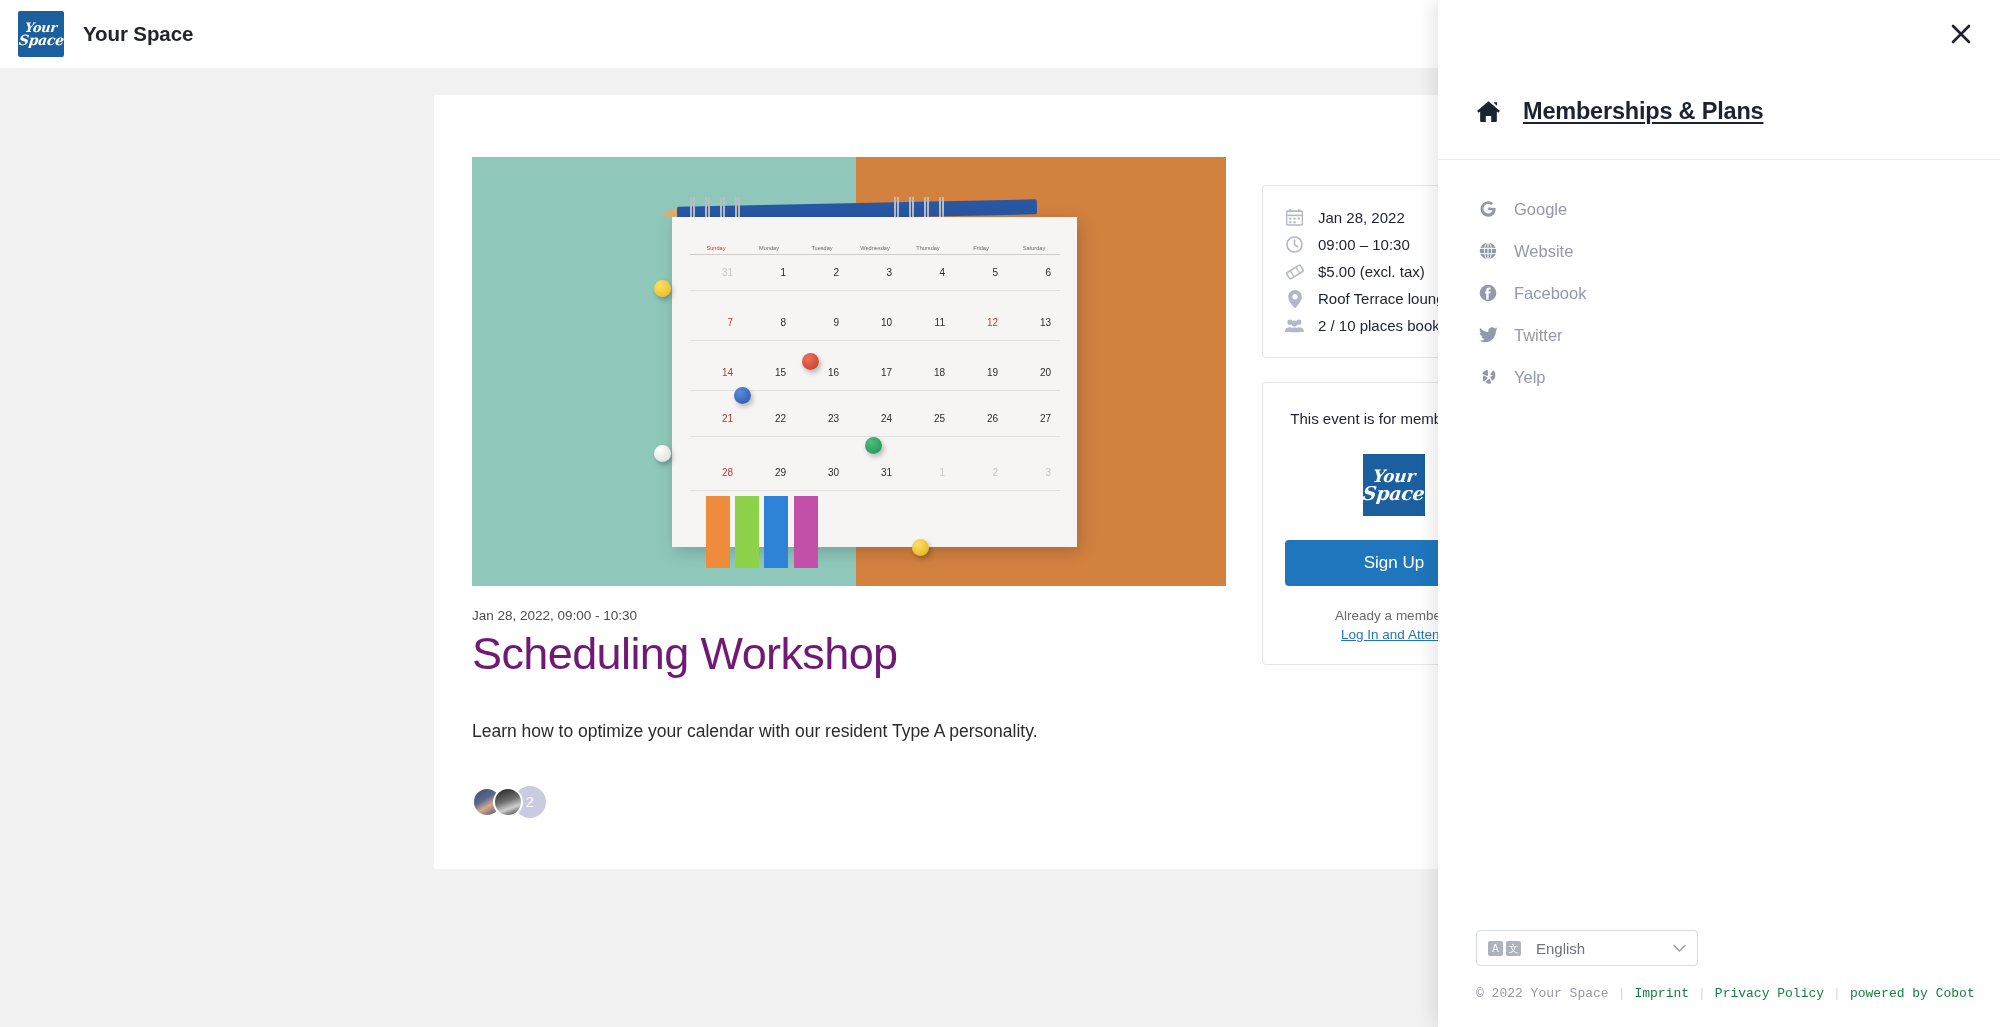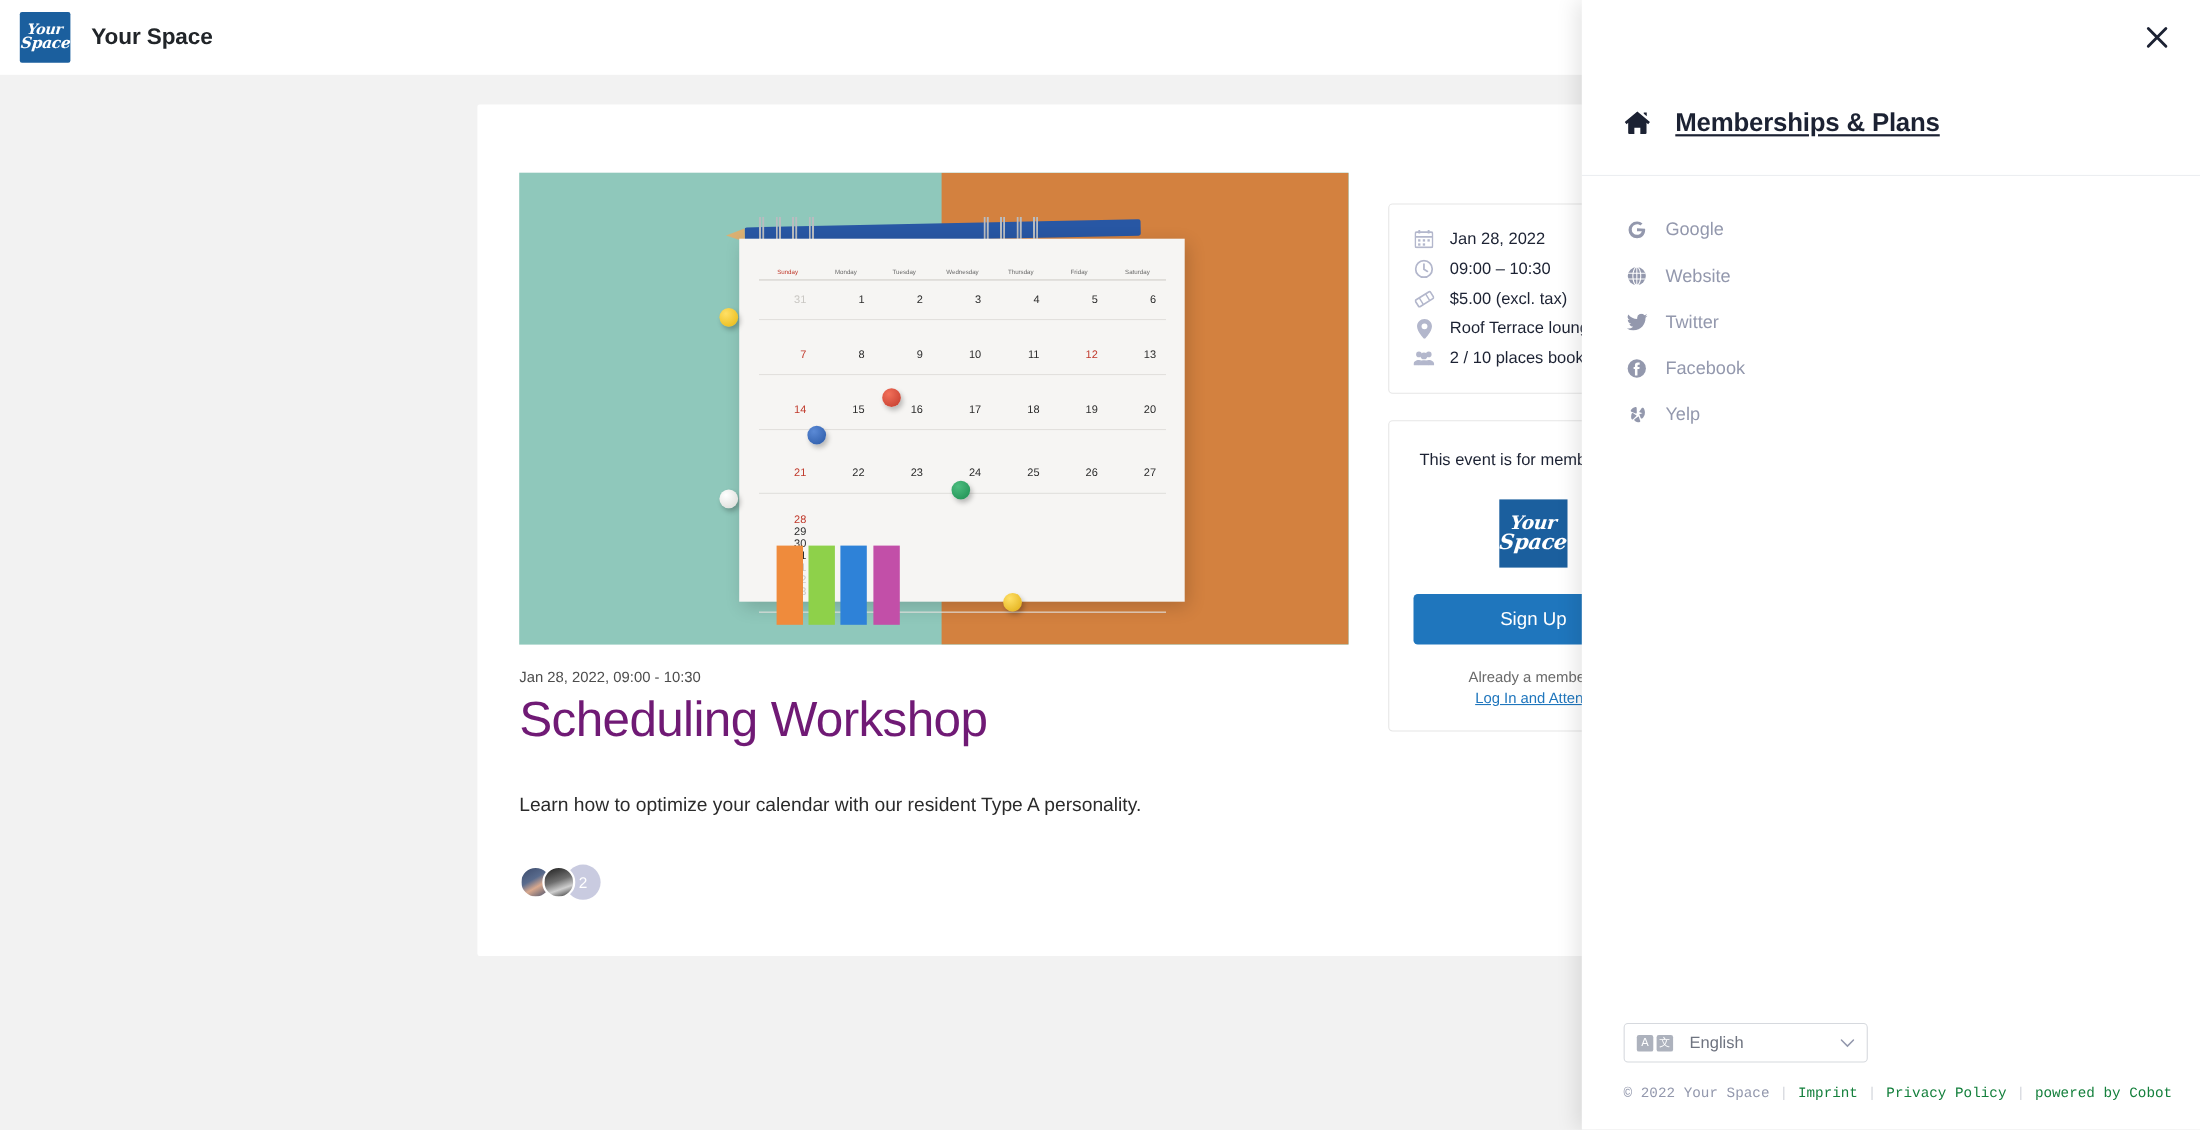--- a/index.html
+++ b/index.html
@@ -438,30 +438,30 @@
                 </div>
                 <div class="cal-row" style="top: 150px;">
                   <s class="red">14</s>
                   <s>15</s>
                   <s>16</s>
                   <s>17</s>
                   <s>18</s>
                   <s>19</s>
                   <s>20</s>
                 </div>
-                <div class="cal-row" style="top: 208px;">
+                <div class="cal-row" style="top: 196px;">
                   <s class="red">21</s>
                   <s>22</s>
                   <s>23</s>
                   <s>24</s>
                   <s>25</s>
                   <s>26</s>
                   <s>27</s>
                 </div>
-                <div class="cal-row" style="top: 250px; flex-direction: column;">
+                <div class="cal-row" style="top: 250px;">
                   <s class="red">28</s>
                   <s>29</s>
                   <s>30</s>
                   <s>31</s>
                   <s class="mut">1</s>
                   <s class="mut">2</s>
                   <s class="mut">3</s>
                 </div>
               </div>
           </div>
@@ -598,34 +598,34 @@
               <g stroke="#fff" stroke-width="0.95" fill="none">
                 <ellipse cx="9" cy="9" rx="3.6" ry="8.2"></ellipse>
                 <path d="M1 6.4h16M1 11.6h16M9 .8v16.4"></path>
               </g>
             </svg>
           </span>
           <span class="lbl">Website</span>
         </div>
         <div class="link-row">
           <span class="ic">
-            <svg width="19" height="16" viewBox="0 0 19 16">
-              <path fill="currentColor" d="M18.8 2a7.5 7.5 0 0 1-2.2.6A3.8 3.8 0 0 0 18.3.5a7.6 7.6 0 0 1-2.4 1 3.8 3.8 0 0 0-6.6 2.6c0 .3 0 .6.1.9A10.9 10.9 0 0 1 1.3.9 3.8 3.8 0 0 0 2.5 6 3.8 3.8 0 0 1 .8 5.5a3.8 3.8 0 0 0 3.1 3.8 3.9 3.9 0 0 1-1.7.1 3.8 3.8 0 0 0 3.6 2.6A7.7 7.7 0 0 1 0 13.6 10.9 10.9 0 0 0 5.9 15.3c7.1 0 11-5.9 11-11v-.5A7.8 7.8 0 0 0 18.8 2z"></path>
-            </svg>
-          </span>
-          <span class="lbl">Twitter</span>
-        </div>
-        <div class="link-row">
-          <span class="ic">
             <svg width="18" height="18" viewBox="0 0 18 18">
               <circle cx="9" cy="9" r="8.3" fill="currentColor"></circle>
               <path fill="#fff" d="M11.3 9.5h-1.7v5.9H7.3V9.5H6.1V7.6h1.2V6.2c0-1.4.7-2.6 2.6-2.6h1.7v1.9h-1.1c-.5 0-.8.2-.8.7v1.4h1.9z"></path>
             </svg>
           </span>
           <span class="lbl">Facebook</span>
+        </div>
+        <div class="link-row">
+          <span class="ic">
+            <svg width="19" height="16" viewBox="0 0 19 16">
+              <path fill="currentColor" d="M18.8 2a7.5 7.5 0 0 1-2.2.6A3.8 3.8 0 0 0 18.3.5a7.6 7.6 0 0 1-2.4 1 3.8 3.8 0 0 0-6.6 2.6c0 .3 0 .6.1.9A10.9 10.9 0 0 1 1.3.9 3.8 3.8 0 0 0 2.5 6 3.8 3.8 0 0 1 .8 5.5a3.8 3.8 0 0 0 3.1 3.8 3.9 3.9 0 0 1-1.7.1 3.8 3.8 0 0 0 3.6 2.6A7.7 7.7 0 0 1 0 13.6 10.9 10.9 0 0 0 5.9 15.3c7.1 0 11-5.9 11-11v-.5A7.8 7.8 0 0 0 18.8 2z"></path>
+            </svg>
+          </span>
+          <span class="lbl">Twitter</span>
         </div>
         <div class="link-row">
           <span class="ic">
             <svg width="16" height="18" viewBox="0 0 16 18">
               <path fill="currentColor" d="M7.1 7.9 3.1 6.3c-.6-.2-.8-1-.4-1.6.9-1.3 2.4-2.3 3.9-2.7.7-.2 1.3.3 1.3 1l.1 4.1c0 .7-.4 1-.9.8zM7.6 10.2l-3 2.9c-.5.5-1.3.2-1.5-.5-.4-1.4-.3-3.1.2-4.5.2-.7 1-.9 1.5-.4l2.8 2.1c.4.3.4.2 0 .4zM9.8 10.9l1.3 3.6c.2.6-.2 1.3-.9 1.3-1.5 0-3-.5-4.1-1.4-.6-.4-.5-1.2.1-1.5l3.2-2.2c.2-.1.3-.1.4.2zM10.5 8.5l3.6-1.2c.7-.2 1.3.4 1.2 1.1-.3 1.5-1.1 2.9-2.2 3.9-.5.5-1.3.2-1.5-.4l-1.3-3c-.1-.3 0-.4.2-.4zM10.2 6.3 12.5 3c.4-.6 1.2-.5 1.6 0 .9 1.2 1.3 2.8 1.3 4.2 0 .7-.7 1.1-1.3.8l-3.5-1.2c-.3-.1-.5-.3-.4-.5z"></path>
             </svg>
           </span>
           <span class="lbl">Yelp</span>
         </div>
       </div>

